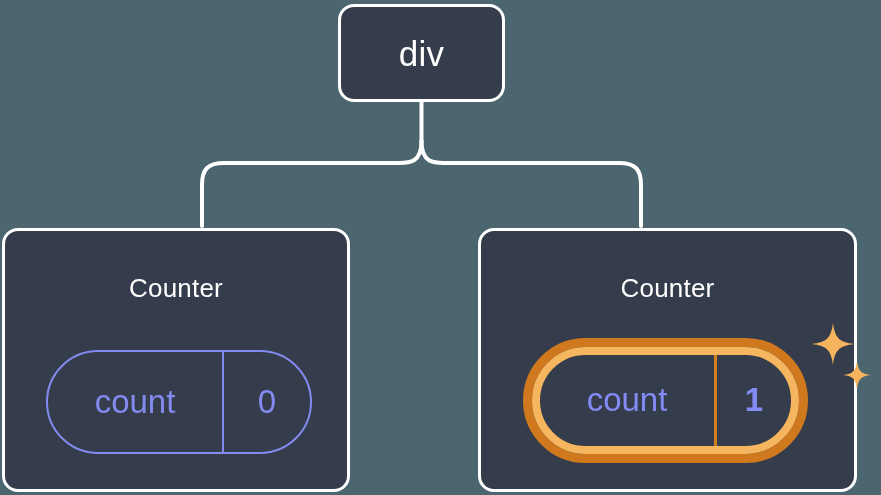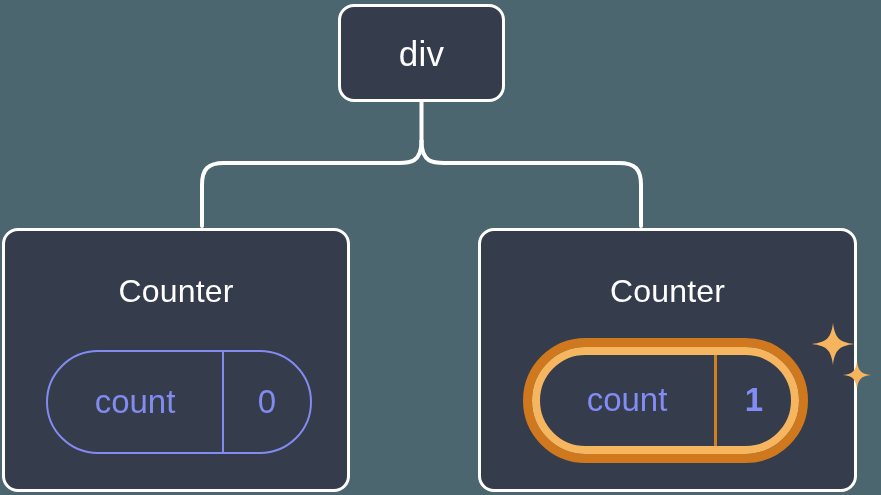--- a/index.html
+++ b/index.html
@@ -67,21 +67,21 @@
     width: 379px;
   }
 
   .counter-title {
     position: absolute;
     left: 0;
     right: 0;
     top: 44px;
     text-align: center;
     color: #ffffff;
-    font-size: 32px;
+    font-size: 26px;
     font-weight: 400;
     line-height: 1;
     letter-spacing: 0.2px;
   }
 
   
   .pill-wrap {
     position: absolute;
     text-decoration: underline;
   }

